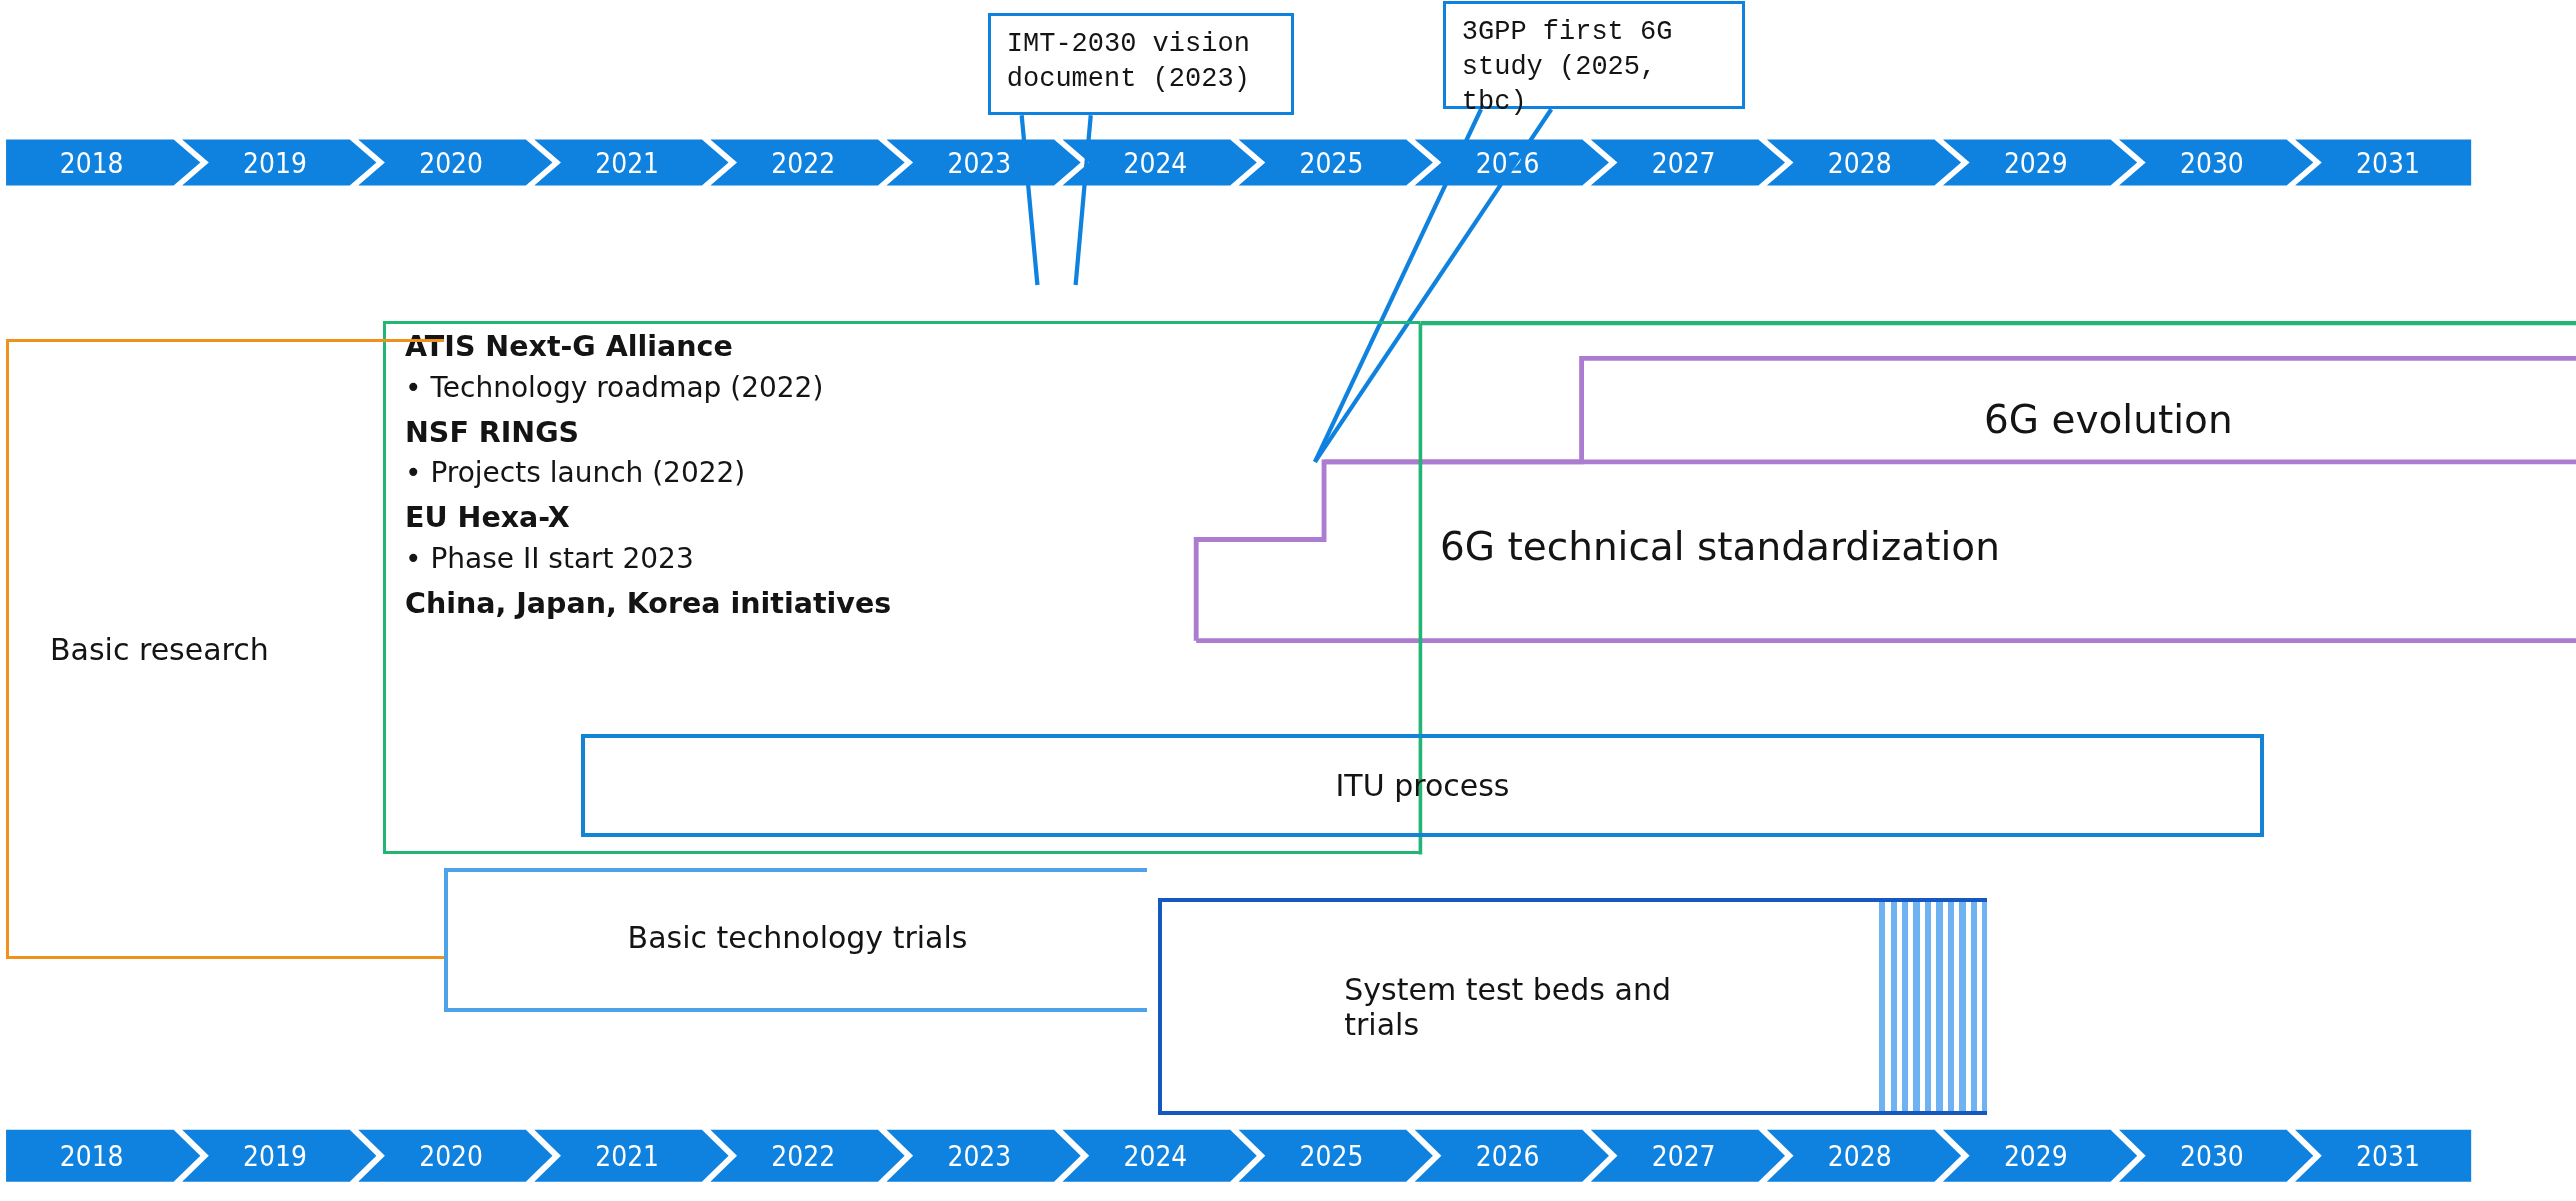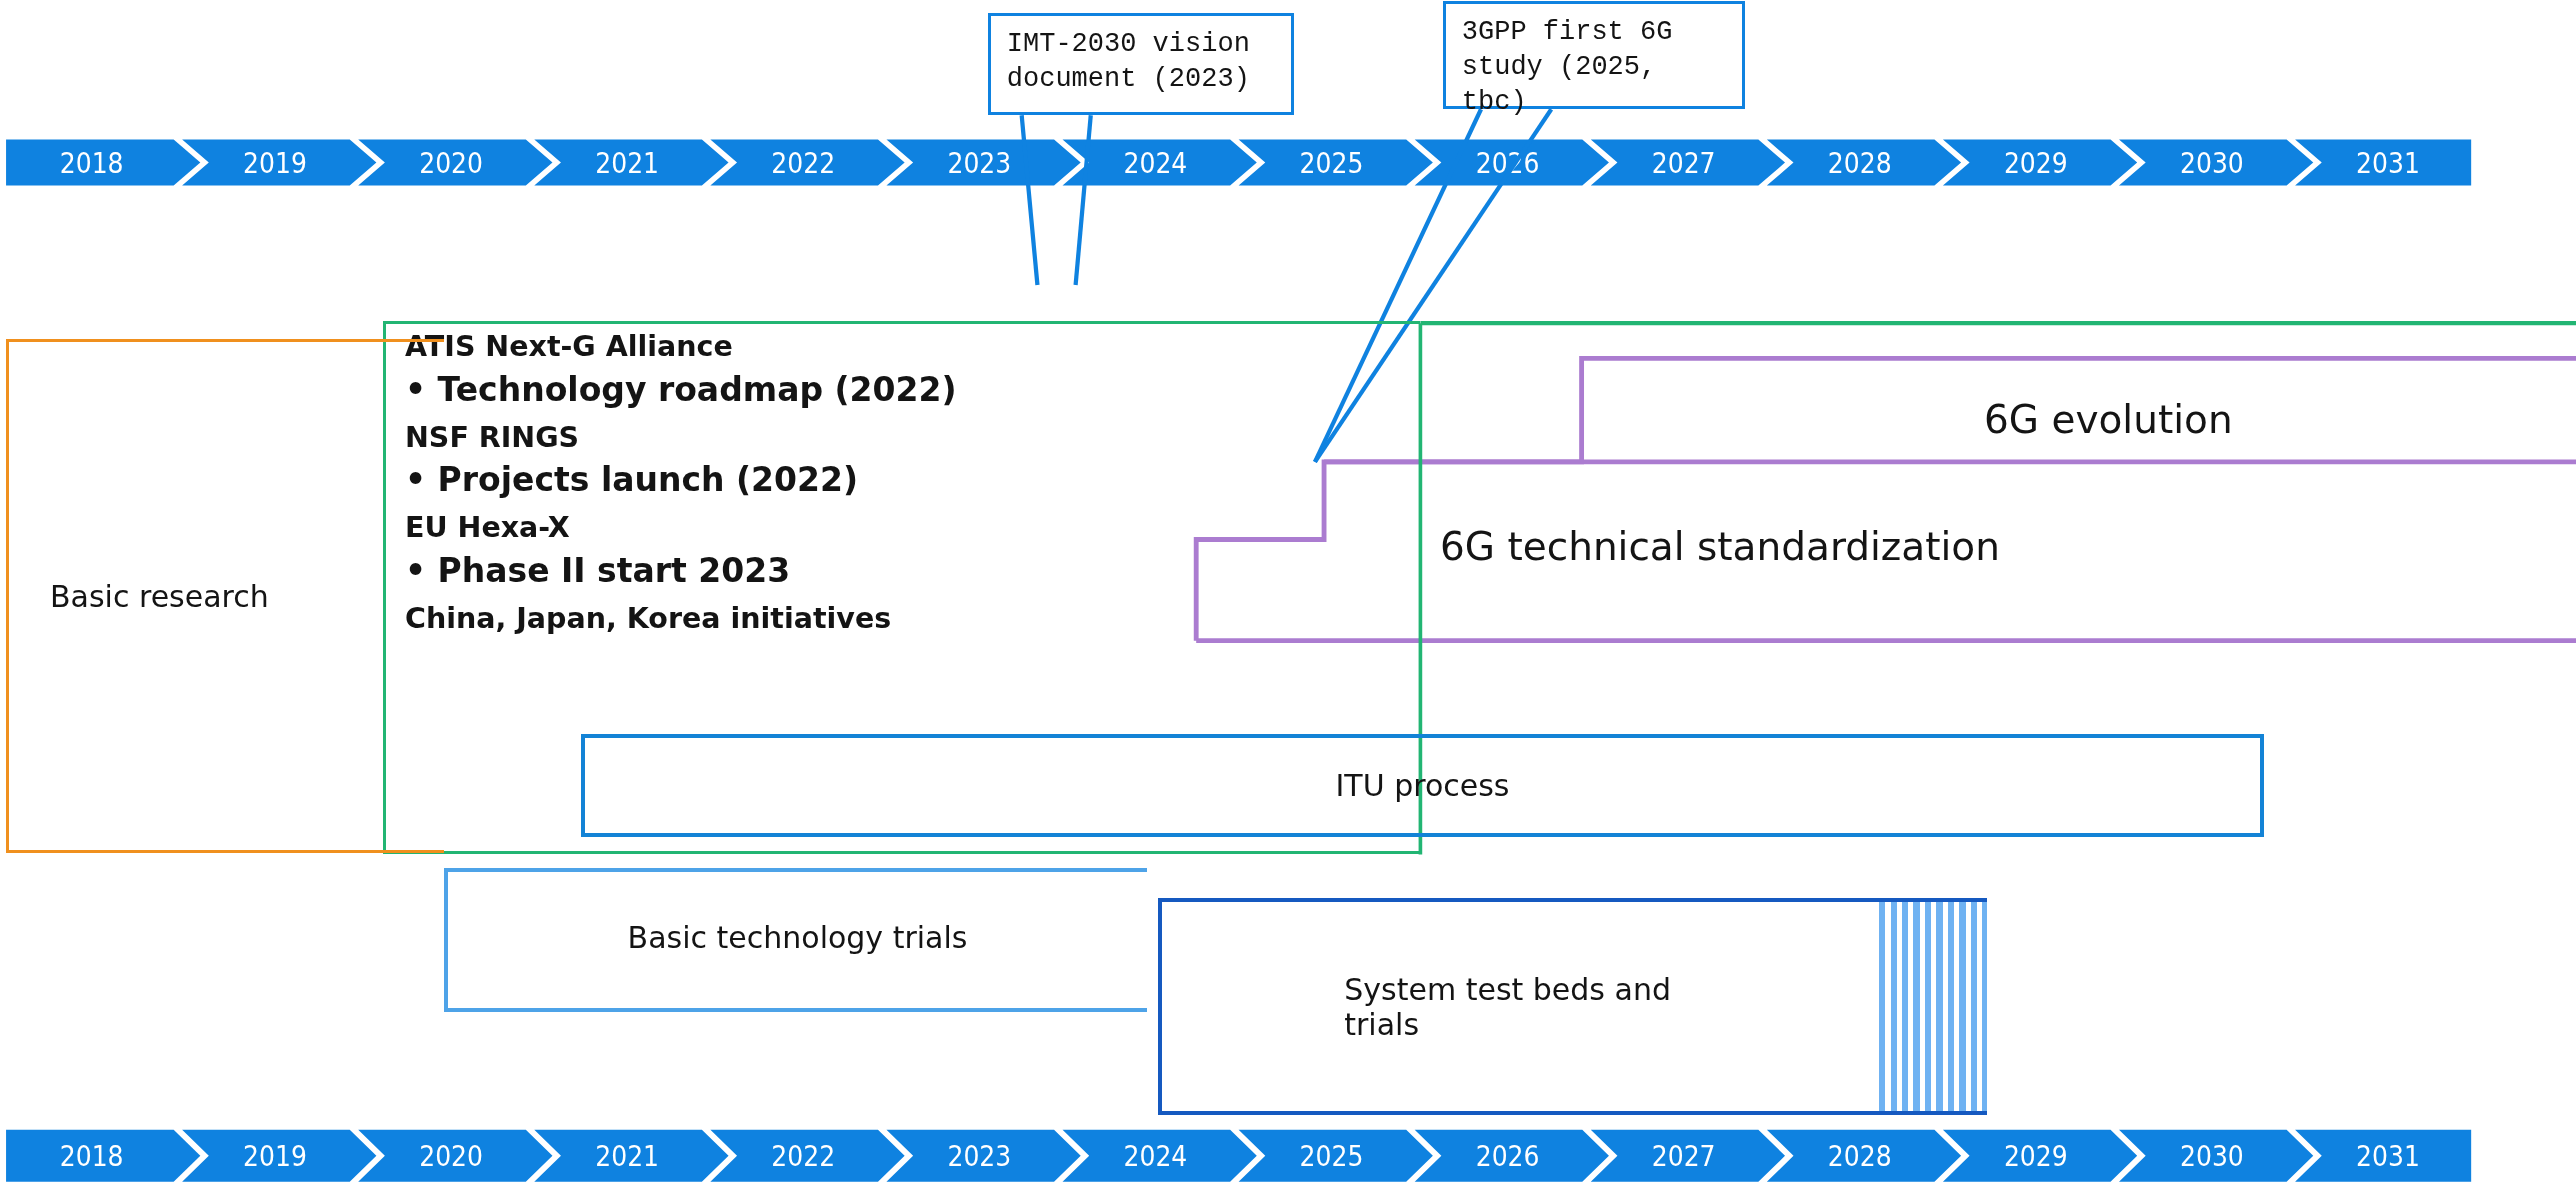--- a/index.html
+++ b/index.html
@@ -33,30 +33,30 @@
     box-sizing:border-box;
     border:3.6px solid #22b573; border-right:none; background:transparent;
   }
   #green-text{
     position:absolute; left:405px; top:332px; width:994px;
     font-family:"DejaVu Sans","Liberation Sans",sans-serif;
     color:#141414;
   }
   #green-text .hd{font-size:28.5px;font-weight:700;line-height:1.04;margin-top:15.8px;}
   #green-text .hd:first-child{margin-top:0;}
-  #green-text .bu{font-size:33px;font-weight:700;line-height:1.04;margin-top:11px;}
+  #green-text .bu{font-size:28px;font-weight:400;line-height:1.04;margin-top:11px;}
   #green-text .bu::before{content:"• ";}
 
   
   .blk{position:absolute;box-sizing:border-box;background:transparent;
        display:flex;align-items:center;justify-content:center;
        font-family:"DejaVu Sans","Liberation Sans",sans-serif;
        font-size:30px;color:#141414;}
 
-  #basic-research{left:6px;top:339px;width:438px;height:514px;
+  #basic-research{left:6px;top:339px;width:438px;height:620px;
       border:3px solid #f0901e;border-right:none;}
   #basic-research .tx{position:absolute;left:41px;top:50%;transform:translateY(-50%);}
 
   #itu-process{left:581px;top:734px;width:1683px;height:103px;
       border:4.8px solid #1383d6;}
 
   #basic-trials{left:444px;top:868px;width:703px;height:144px;
       border:4.2px solid #4ea3e8;border-right:none;padding-left:36px;}
   #basic-trials .tx{position:absolute;left:50%;top:48%;transform:translate(-50%,-50%);}
 

